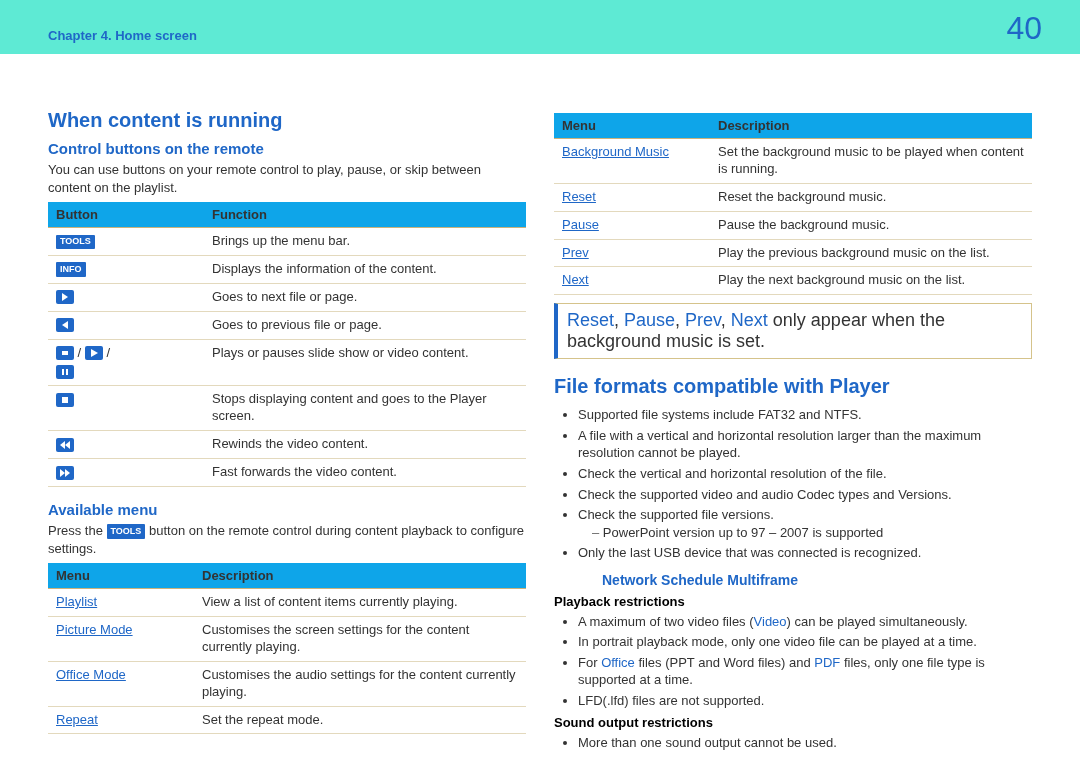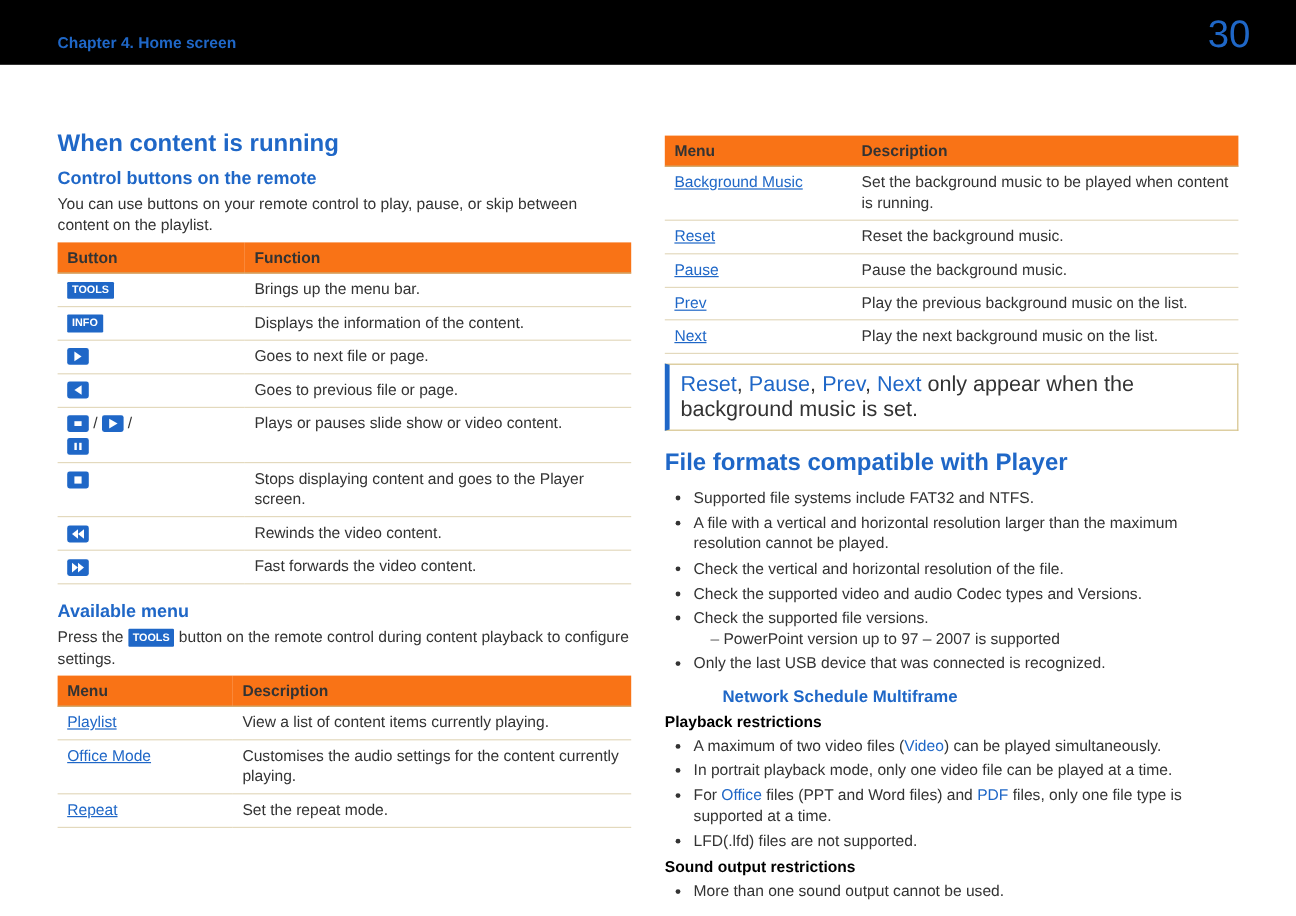--- a/index.html
+++ b/index.html
@@ -10,21 +10,21 @@
     font-size: 13px;
     color: #333;
   }
   .page {
     width: 1080px;
     height: 763px;
     position: relative;
     box-sizing: border-box;
   }
   .header-bar {
-    background: #000000;
+    background: #5eead4;
     height: 54px;
     width: 100%;
     position: relative;
   }
   .chapter {
     position: absolute;
     left: 48px;
     top: 28px;
     color: #1f67c7;
     font-size: 13px;
@@ -82,21 +82,21 @@
   p {
     margin: 3px 0 6px 0;
     line-height: 1.35;
   }
   table.t1 {
     width: 100%;
     border-collapse: collapse;
     margin-top: 4px;
   }
   table.t1 th {
-    background: #f97316;
+    background: #0ea5e9;
     text-align: left;
     padding: 5px 8px;
     font-weight: 600;
     border-bottom: 1px solid #cbb27a;
   }
   table.t1 td {
     padding: 5px 8px;
     border-bottom: 1px solid #e3d9bd;
     vertical-align: top;
     line-height:1.3;
@@ -148,21 +148,21 @@
   }
   .mlabel { color:#1f67c7;text-decoration:underline; }
   .tbl-hdr-row th:first-child { width:140px;}
 </style>
 </head>
 <body>
 
 <div class="page">
   <div class="header-bar">
     <div class="chapter">Chapter 4. Home screen</div>
-    <div class="page-num">30</div>
+    <div class="page-num">40</div>
   </div>
 
   <div class="content">
 
     <div class="col left">
       <h1 class="section">When content is running</h1>
       <h2 class="sub">Control buttons on the remote</h2>
       <p>You can use buttons on your remote control to play, pause, or skip between content on the playlist.</p>
 
       <table class="t1 tight">
@@ -238,20 +238,24 @@
         <tbody>
             <tr>
           <th style="width:130px">Menu</th>
           <th>Description</th>
         </tr>
         <tr>
           <td class="first mlabel">Playlist</td>
           <td>View a list of content items currently playing.</td>
         </tr>
         <tr>
+          <td class="first mlabel">Picture Mode</td>
+          <td>Customises the screen settings for the content currently playing.</td>
+        </tr>
+        <tr>
           <td class="first mlabel">Office Mode</td>
           <td>Customises the audio settings for the content currently playing.</td>
         </tr>
         <tr>
           <td class="first mlabel">Repeat</td>
           <td>Set the repeat mode.</td>
         </tr>
       </tbody>
         </table>
     </div>

